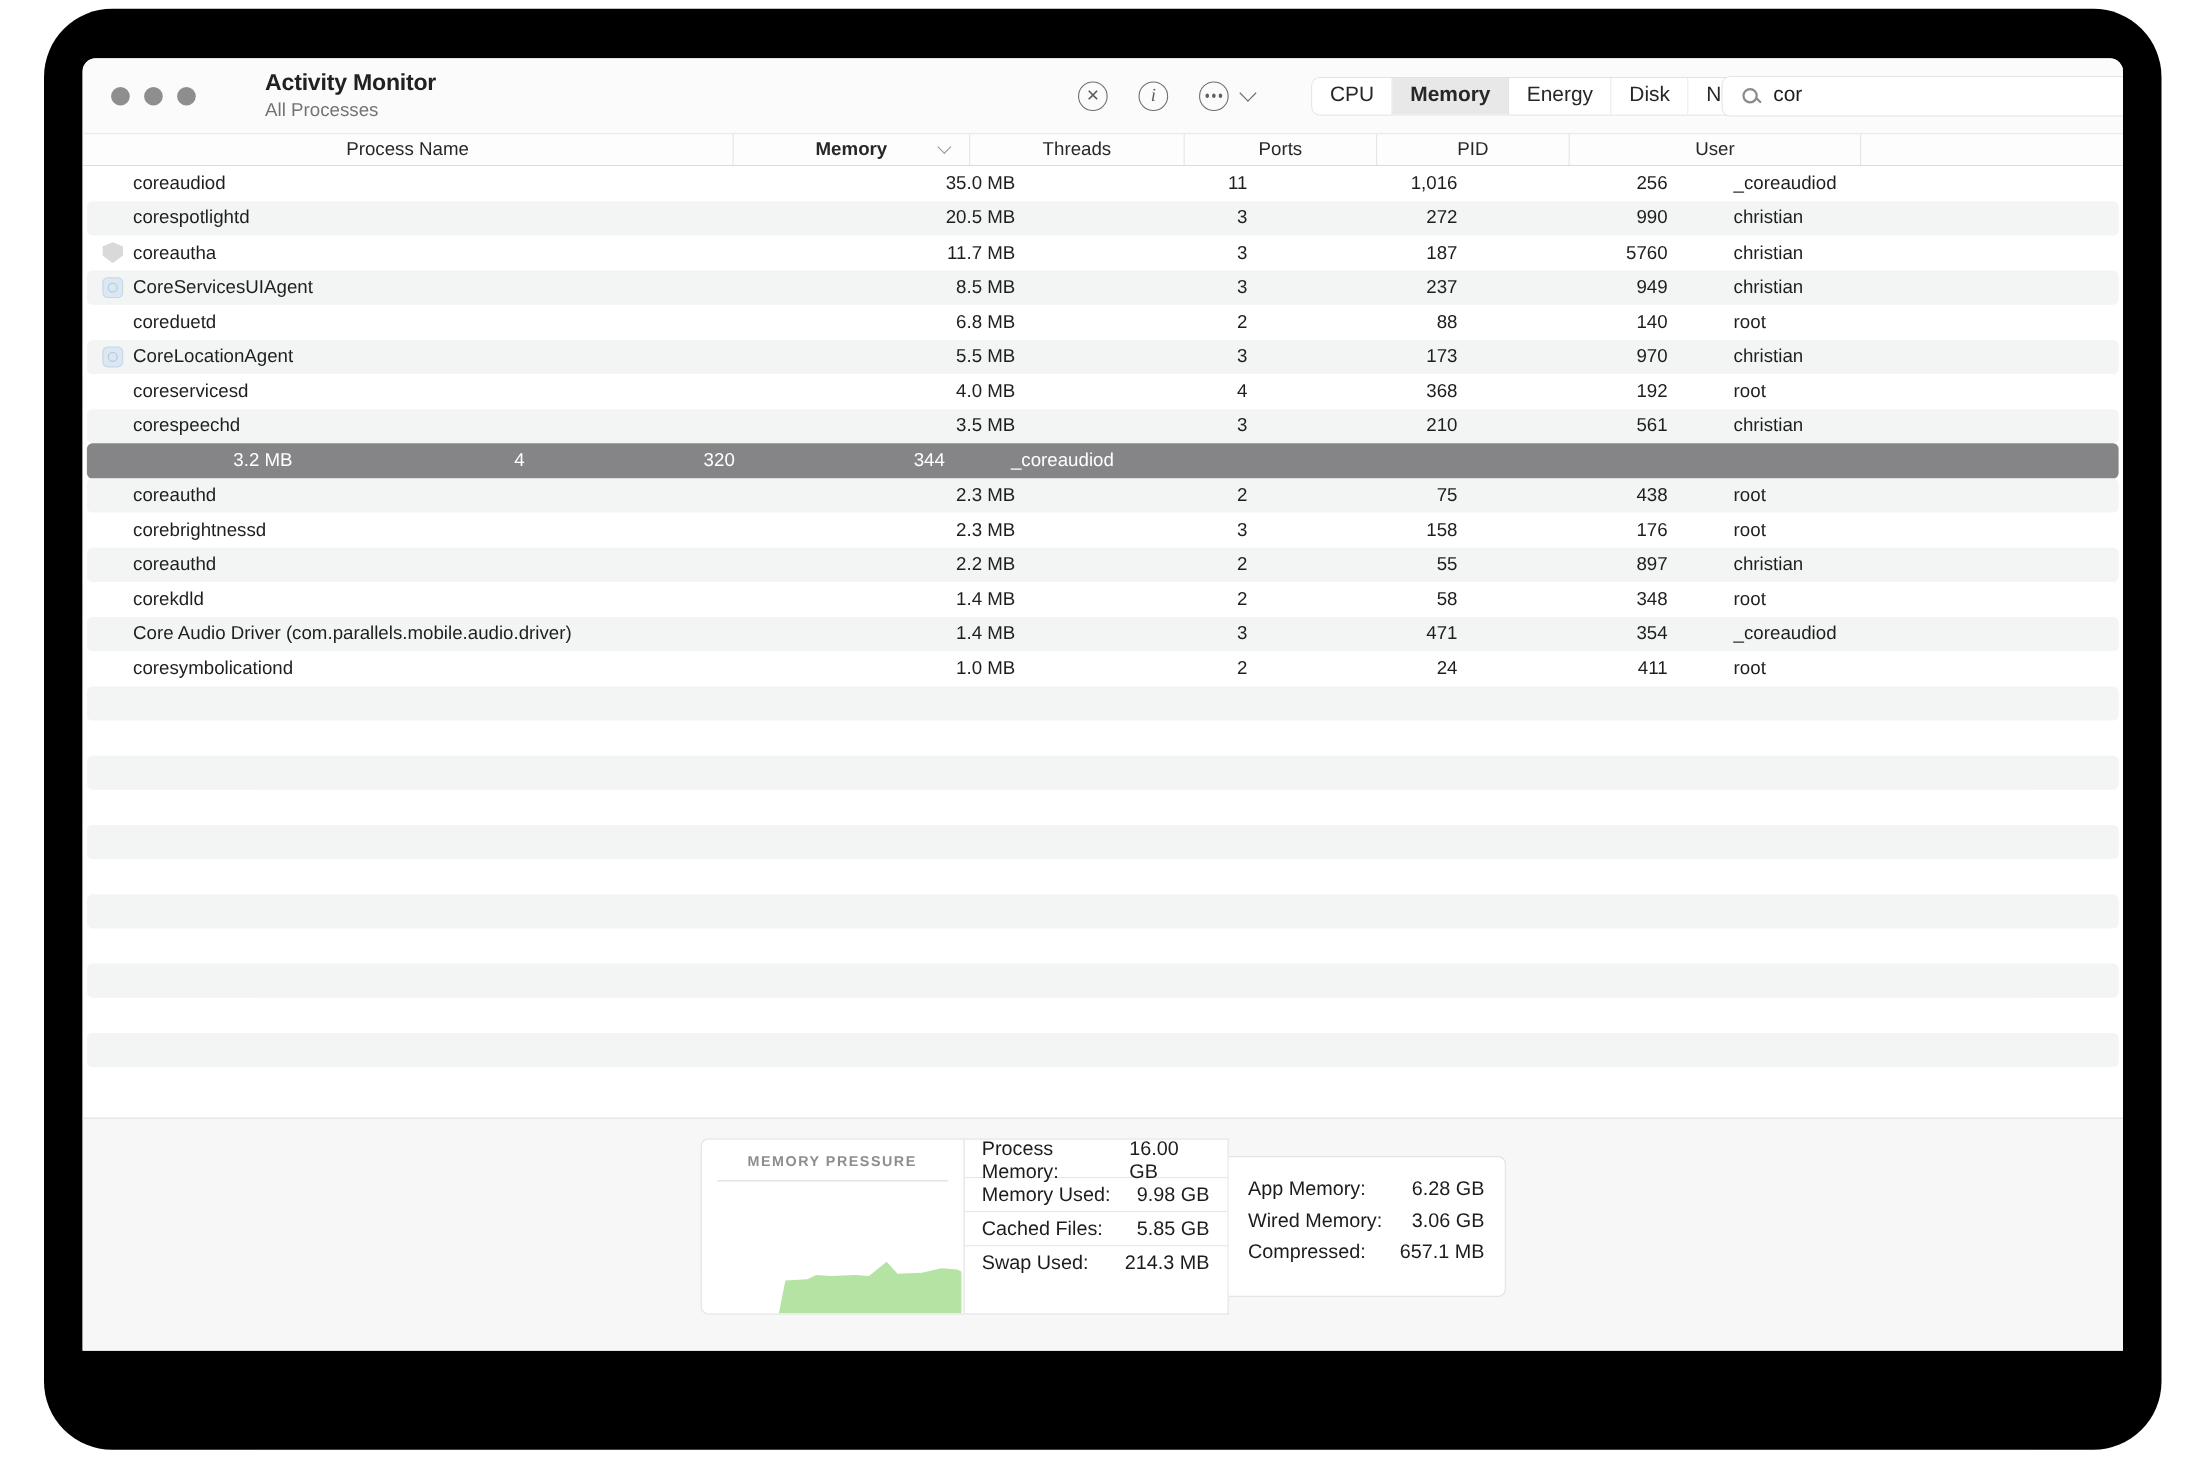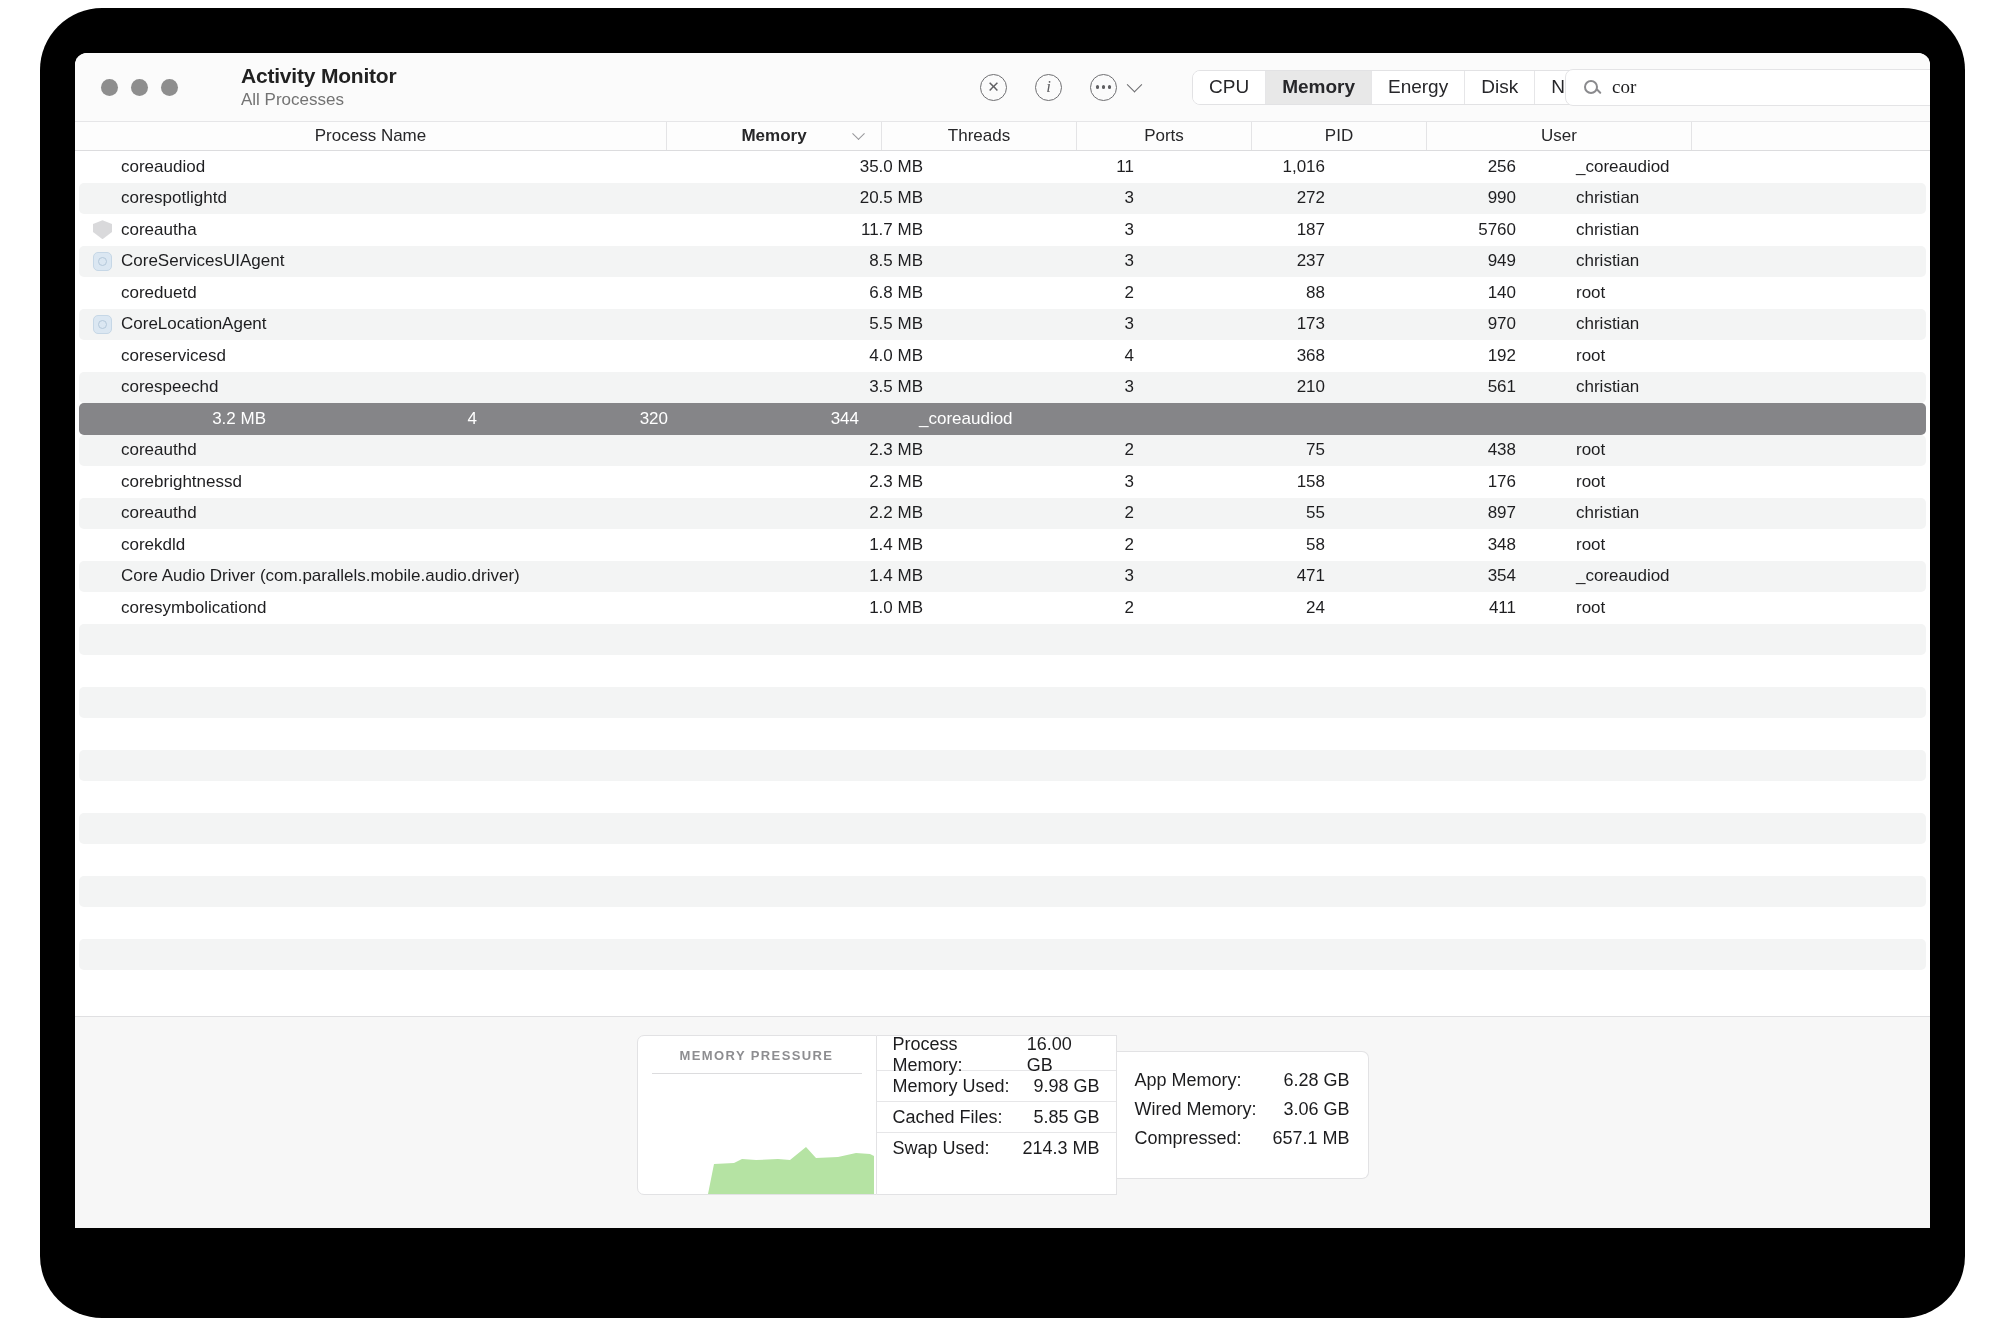--- a/index.html
+++ b/index.html
@@ -117,21 +117,20 @@
     position: absolute;
     left: 1490px;
     width: 417px;
     height: 37px;
     border: 1px solid #e4e4e6;
     border-radius: 8px;
     background: #fff;
     display: flex;
     align-items: center;
     padding: 0 12px 0 18px;
-    font-family: Liberation Serif, serif;
   }
   .mag {
     width: 14px; height: 14px;
     border: 2px solid #8a8a8d;
     border-radius: 50%;
     position: relative; flex: none;
   }
   .mag::after {
     content: ""; position: absolute;
     width: 7px; height: 2px; background: #8a8a8d;

